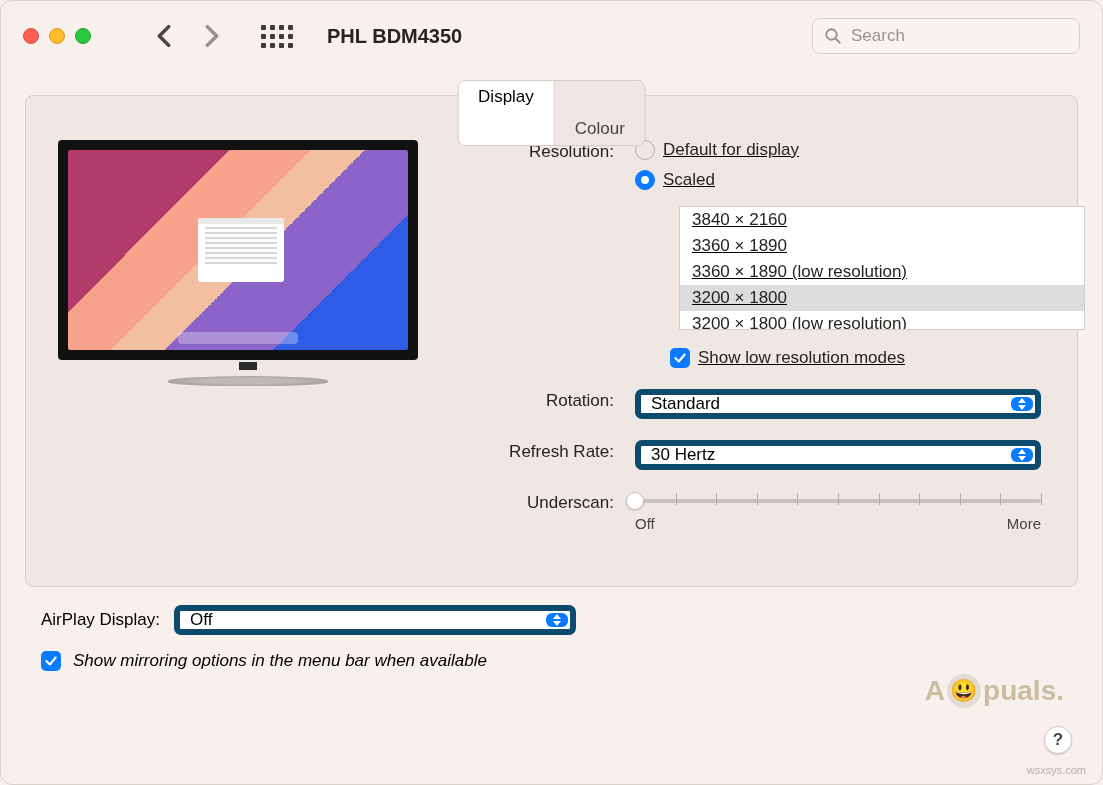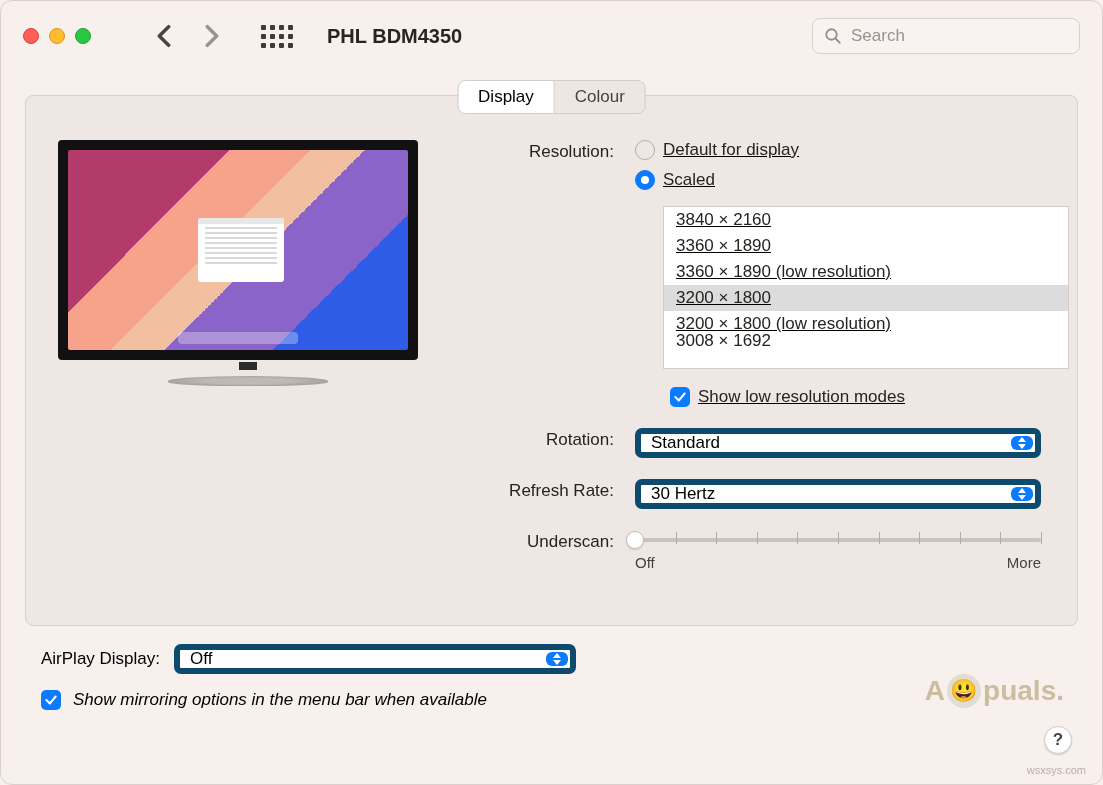--- a/index.html
+++ b/index.html
@@ -27,21 +27,21 @@
   .search-wrap { position: relative; width: 268px; }
   .search-icon { position: absolute; left: 12px; top: 50%; transform: translateY(-50%); color: #968e89; }
   .search-input { width: 100%; height: 36px; border: 1px solid #d9d0cc; border-radius: 8px; background: #f8f3f0; padding: 0 12px 0 38px; font-size: 17px; color: #333; }
   .search-input::placeholder { color: #9a928e; }
 
   
   .panel-outer { margin: 24px 24px 12px 24px; border: 1px solid #d9d0cc; border-radius: 8px; background: #efe7e3; position: relative; padding-bottom: 30px; }
   .tabrow { position: absolute; top: -16px; left: 50%; transform: translateX(-50%); display: flex; border: 1px solid #d4ccc8; border-radius: 8px; overflow: hidden; background: #eee6e2; }
   .tabrow .tab { padding: 6px 20px; font-size: 17px; }
   .tabrow .tab.active { background: #fff; border-right: 1px solid #d4ccc8; }
-  .tabrow .tab.inactive { color: #474340; }
+  .tabrow .tab.inactive { color: #474340; margin-top: 32px; }
 
   .panel-body { display: flex; padding: 44px 28px 24px 32px; gap: 26px; }
 
   
   .monitor-wrap { width: 380px; flex: 0 0 auto; }
   .monitor-frame { width: 360px; height: 220px; background: #111; border-radius: 4px; padding: 10px; position: relative; }
   .screen { width: 100%; height: 100%; background: linear-gradient(135deg,#b33b6b 0 30%, #f7a28a 30% 45%, #f2c0a0 45% 55%, #8a64c8 55% 75%, #2e5ce6 75% 100%); border-radius: 2px; position: relative; overflow: hidden; }
   .dock { position: absolute; bottom: 6px; left: 50%; transform: translateX(-50%); width: 120px; height: 12px; background: rgba(255,255,255,0.3); border-radius: 4px; }
   .mini-win { position: absolute; top: 68px; left: 130px; width: 86px; height: 64px; background: #fff; border-radius: 3px; padding: 6px 4px; }
   .mini-win .bar { position:absolute; top:0; left:0; right:0; height:6px; background:#e8e8e8; border-radius:3px 3px 0 0;}
@@ -54,21 +54,21 @@
   .form-col { flex: 1; display: grid; grid-template-columns: 150px 1fr; row-gap: 16px; column-gap: 10px; align-items: start; gap: 21px; }
   .lbl { text-align: right; font-size: 17px; color: #27231f; padding-top: 2px; }
 
   .radio-group { display: flex; flex-direction: column; gap: 10px; text-decoration: underline; }
   .radio-row { display: flex; align-items: center; gap: 8px; }
   .radio { width: 20px; height: 20px; border-radius: 50%; border: 1px solid #b4aca8; display:flex; align-items:center; justify-content:center; flex:0 0 auto;}
   .radio.checked { background: #0a7aff; border-color: #0a7aff; }
   .radio.checked::after { content:''; width:8px; height:8px; background:#fff; border-radius:50%; }
   .radio-lbl { font-size: 17px; color:#27231f; }
 
-  .res-list { border:1px solid #d4ccc8; width: 406px; background:#fff; margin-top:6px; margin-left:28px; height: 163px; overflow:hidden;}
+  .res-list { border:1px solid #d4ccc8; width: 406px; background:#fff; margin-top:6px; margin-left:44px; height: 124px; overflow:hidden;}
   .res-item { padding: 3px 12px; font-size: 17px; color:#27231f; }
   .res-item.sel { background: #dcdcdc; }
   .res-item.clip { padding-top:0; height:15px; overflow:hidden; position:relative; top:-6px;}
 
   .chk-row { display:flex; align-items:center; gap:8px; margin-top:8px; margin-left:35px;}
   .chk { width:20px; height:20px; border-radius:5px; background:#0a7aff; display:flex; align-items:center; justify-content:center; flex:0 0 auto;}
   .chk svg { color:#fff; }
 
   .select { position:relative; width:406px; height:30px; background:#fff; border:6px solid #0c4a6e; border-radius:7px; display:flex; align-items:center; padding:0 10px; font-size:17px; }
   .select .stepper { position:absolute; right:2px; top:2px; bottom:2px; width:22px; background:#0a7aff; border-radius:6px; display:flex; flex-direction:column; align-items:center; justify-content:center; }

